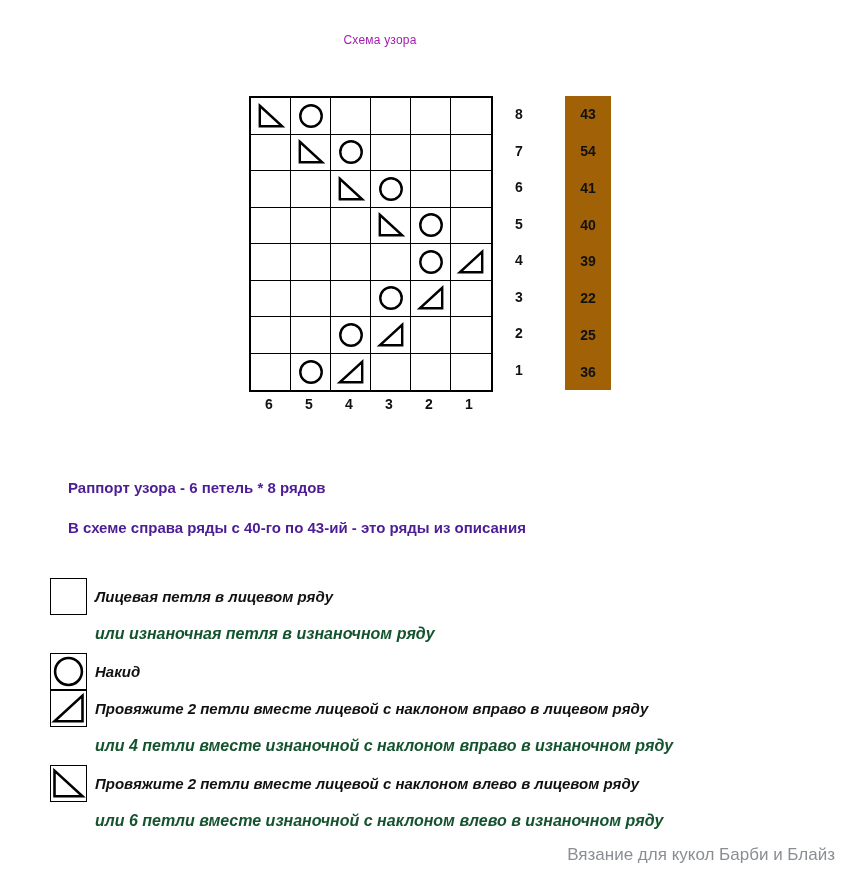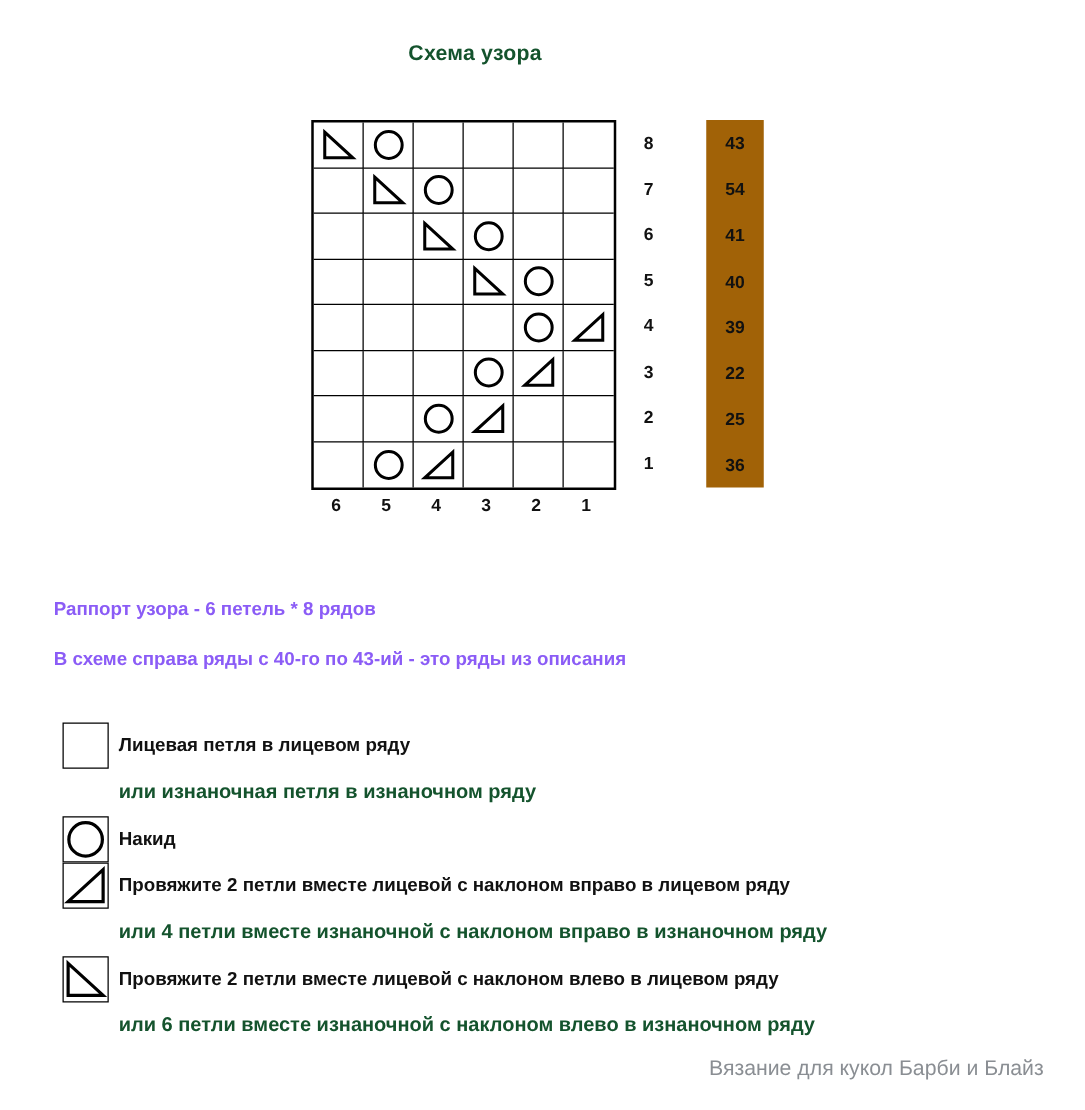--- a/index.html
+++ b/index.html
@@ -16,23 +16,23 @@
     overflow: hidden;
   }
 
   
   .chart-title {
     position: absolute;
     left: 0;
     top: 33px;
     width: 760px;
     text-align: center;
-    font-size: 17px;
-    font-weight: bold;
-    color: #14532d;
+    font-size: 12px;
+    font-weight: normal;
+    color: #a21caf;
     letter-spacing: 0.2px;
   }
 
   
   .chart-area {
     position: absolute;
     left: 249px;
     top: 96px;
   }
 
@@ -119,31 +119,31 @@
   .col-label {
     text-align: center;
     font-size: 14px;
     font-weight: bold;
     color: #111111;
   }
 
   
   .note {
     position: absolute;
-    left: 43px;
+    left: 68px;
     font-size: 15px;
     font-weight: bold;
-    color: #8b5cf6;
+    color: #4c1d95;
     white-space: nowrap;
   }
   .note-1 { top: 479px; }
   .note-2 { top: 519px; }
 
   
-  .legend { position: absolute; left: 50px; top: 578px; width: 790px; }
+  .legend { position: absolute; left: 50px; top: 578px; width: 790px; font-style: italic; }
   .legend-row {
     position: relative;
     display: flex;
     align-items: flex-start;
     min-height: 28px;
   }
   .legend-key {
     width: 37px;
     height: 37px;
     border: 1.5px solid #000000;

